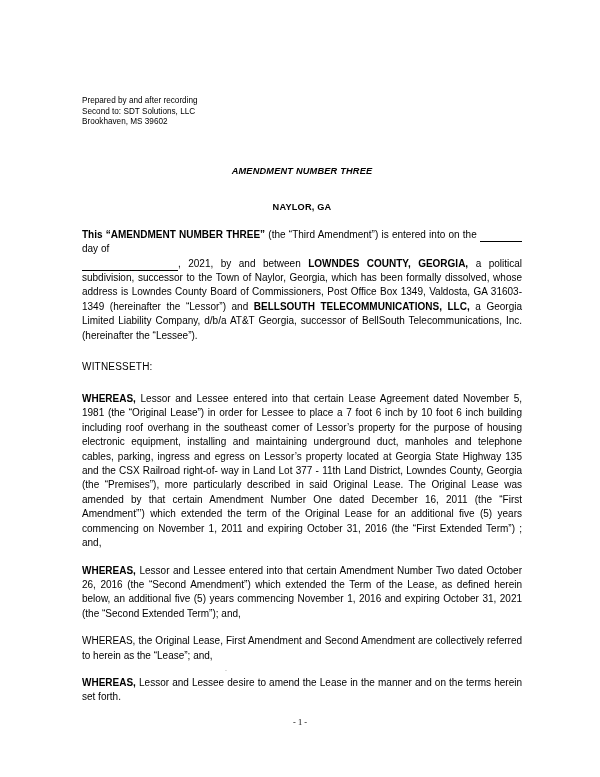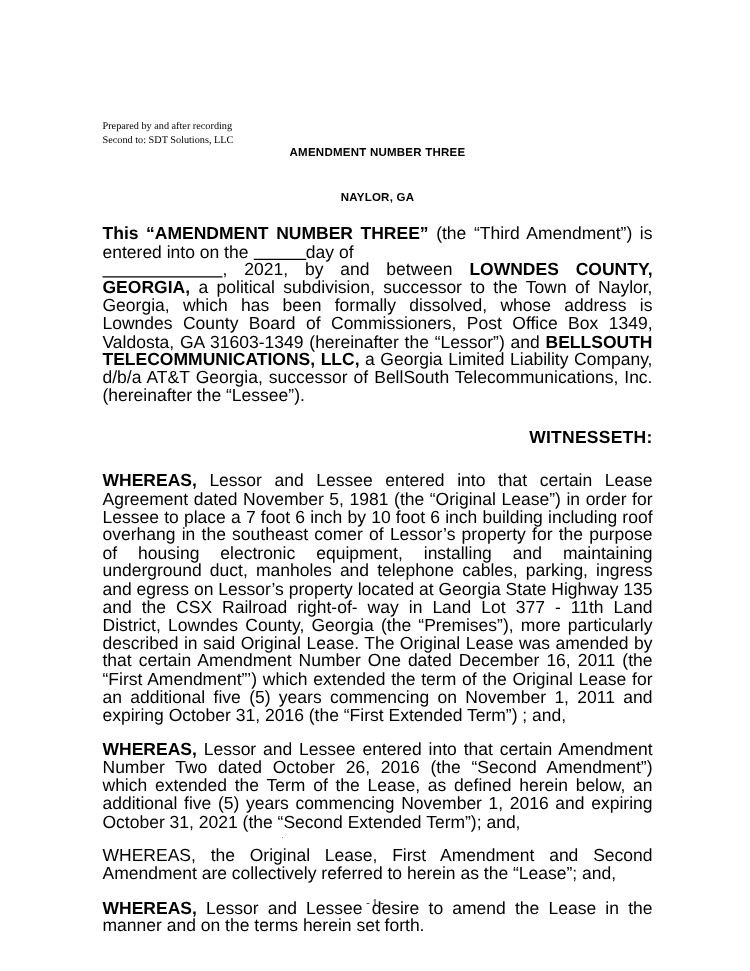--- a/index.html
+++ b/index.html
@@ -18,51 +18,52 @@
     margin: 0 auto;
     overflow: hidden;
   }
   .content {
     position: absolute;
     left: 82px;
     top: 96px;
     width: 440px;
   }
   .header-block {
-    font-family: Liberation Serif, serif;
+    font-family: Liberation Sans, sans-serif;
     font-size: 8.2px;
     line-height: 10.6px;
     color: #000;
+    margin-bottom: 38px;
   }
   .header-block div {
     white-space: nowrap;
   }
   .title-line {
     text-align: center;
     font-weight: bold;
     font-size: 9.2px;
     letter-spacing: 0.2px;
     color: #000;
   }
-  .t1 { margin-bottom: 26px; }
+  .t1 { margin-bottom: 26px; font-style: italic; }
   .t2 { margin-bottom: 16px; }
   .t3 { margin-bottom: 30px; }
   p {
-    font-size: 14px;
+    font-size: 10px;
     line-height: 14.4px;
     color: #000;
     text-align: justify;
     margin: 0 0 14px 0;
   }
   p.tight { margin-bottom: 13px; }
   .b { font-weight: bold; }
   .witness {
-    text-align: right;
-    font-weight: bold;
-    font-size: 14px;
+    text-align: left;
+    font-weight: normal;
+    font-size: 10px;
     margin: 18px 0 20px 0;
     letter-spacing: 0.2px;
   }
   .blank-short {
     display: inline-block;
     border-bottom: 1px solid #000;
     width: 42px;
     height: 8px;
     vertical-align: bottom;
   }
@@ -94,20 +95,21 @@
 </head>
 <body>
 
 <div class="page">
 
   <div class="content">
 
     <div class="header-block">
       <div>Prepared by and after recording</div>
       <div>Second to: SDT Solutions, LLC</div>
+      <div>Brookhaven, MS 39602</div>
     </div>
 
     <div class="title-line t1">AMENDMENT NUMBER THREE</div>
     <div class="title-line t2">NAYLOR, GA</div>
 
     <p><span class="b">This “AMENDMENT NUMBER THREE”</span><span> (the “Third Amendment”) is entered into on the </span><span class="blank-short"></span><span>day of</span><br><span class="blank-long"></span><span>, 2021, by and between </span><span class="b">LOWNDES COUNTY, GEORGIA,</span><span> a political subdivision, successor to the Town of Naylor, Georgia, which has been formally dissolved, whose address is Lowndes County Board of Commissioners, Post Office Box 1349, Valdosta, GA 31603-1349 (hereinafter the “Lessor”) and </span><span class="b">BELLSOUTH TELECOMMUNICATIONS, LLC,</span><span> a Georgia Limited Liability Company, d/b/a AT&amp;T Georgia, successor of BellSouth Telecommunications, Inc. (hereinafter the “Lessee”).</span></p>
 
     <div class="witness">WITNESSETH:</div>
 
     <p class="tight"><span class="b">WHEREAS,</span><span> Lessor and Lessee entered into that certain Lease Agreement dated November 5, 1981 (the “Original Lease”) in order for Lessee to place  a 7 foot 6 inch by 10 foot 6 inch building including roof overhang in the southeast comer of Lessor’s property for the purpose of housing electronic equipment, installing and maintaining underground duct, manholes and telephone cables, parking, ingress and egress on Lessor’s property located at Georgia State Highway 135 and the CSX Railroad right-of- way in Land Lot 377 - 11th Land District, Lowndes County, Georgia (the “Premises”), more particularly described in said Original Lease. The Original Lease was amended by  that certain Amendment Number One dated December 16, 2011 (the “First Amendment”’) which extended the term of the Original Lease for an additional five (5) years commencing on November 1, 2011 and expiring  October 31, 2016 (the “First Extended Term”)  ; and,</span></p>

